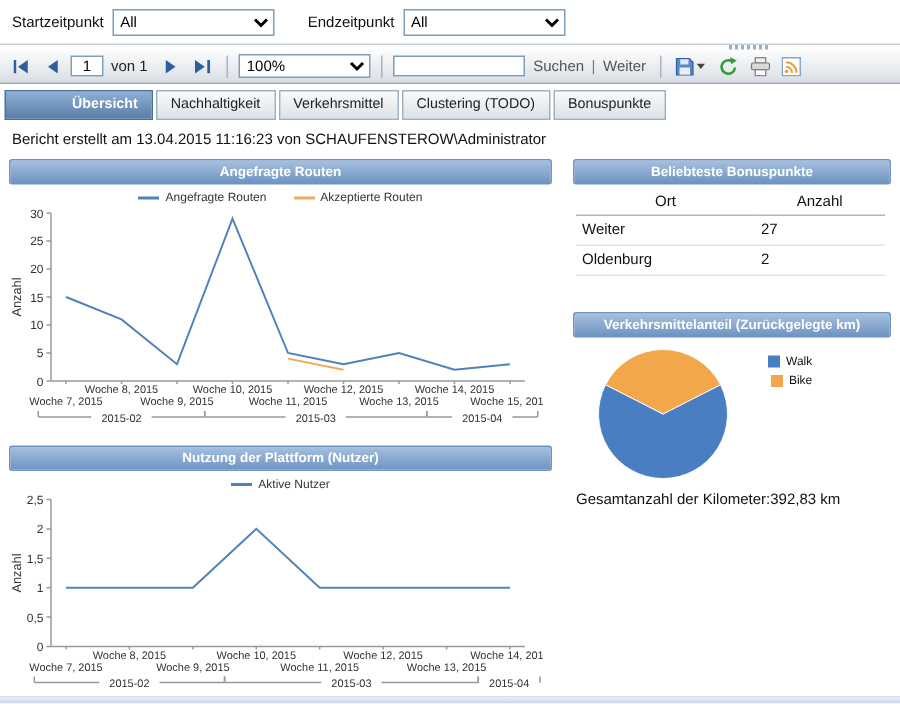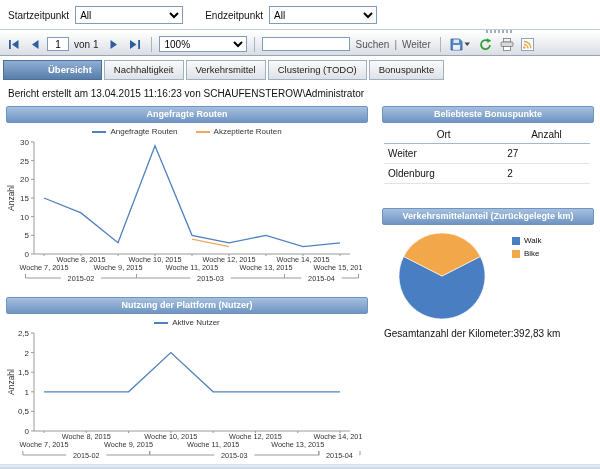--- a/index.html
+++ b/index.html
@@ -59,21 +59,21 @@
   
   .tbl-panel { margin-bottom:24px; }
   table.data { width:97%; margin:3px 2px 0 2px; border-collapse:collapse; font-size:10px; }
   table.data th { text-align:center; font-weight:normal; border-bottom:1px solid #a7b7cb; padding:3px 4px; }
   table.data td { padding:4px 4px; border-bottom:1px solid #dde4ee; }
   table.data th:last-child, table.data td:last-child { width:42%; }
 
   
   .pie-row { display:flex; padding-top:3px; }
   .pie-legend { font-size:8px; margin-top:8px; display:flex; flex-direction:column; gap:4px; }
-  .pl-item { display:flex; align-items:center; gap:4px; }
+  .pl-item { display:flex; align-items:center; gap:4px;justify-content:flex-end; }
   .pl-swatch { width:8px; height:8px; display:inline-block; }
 
   .km-line { display:flex; margin:4px 0 0 2px; }
 
   .bottom-strip { position:absolute; left:0; right:0; bottom:0; height:5px;
     background:linear-gradient(#eaf0f7,#c7d4e4); border-top:1px solid #d4dde8; }
 </style>
 </head>
 <body>
 

